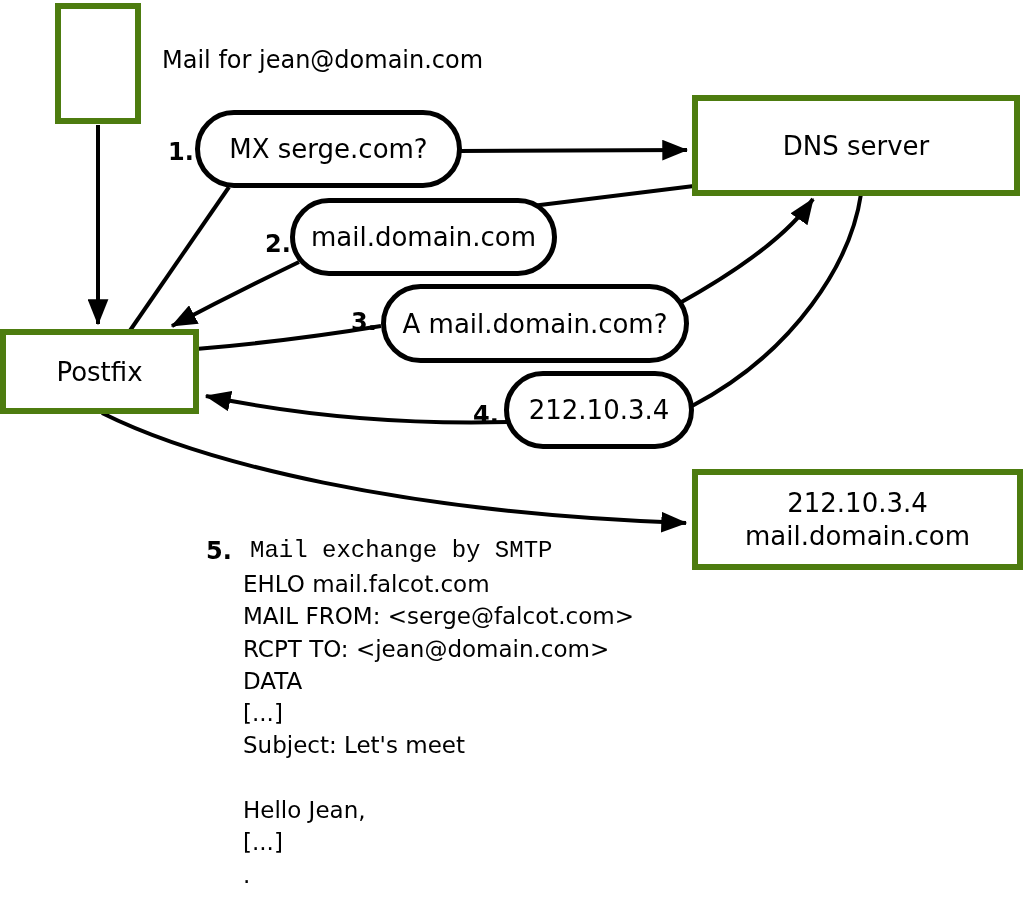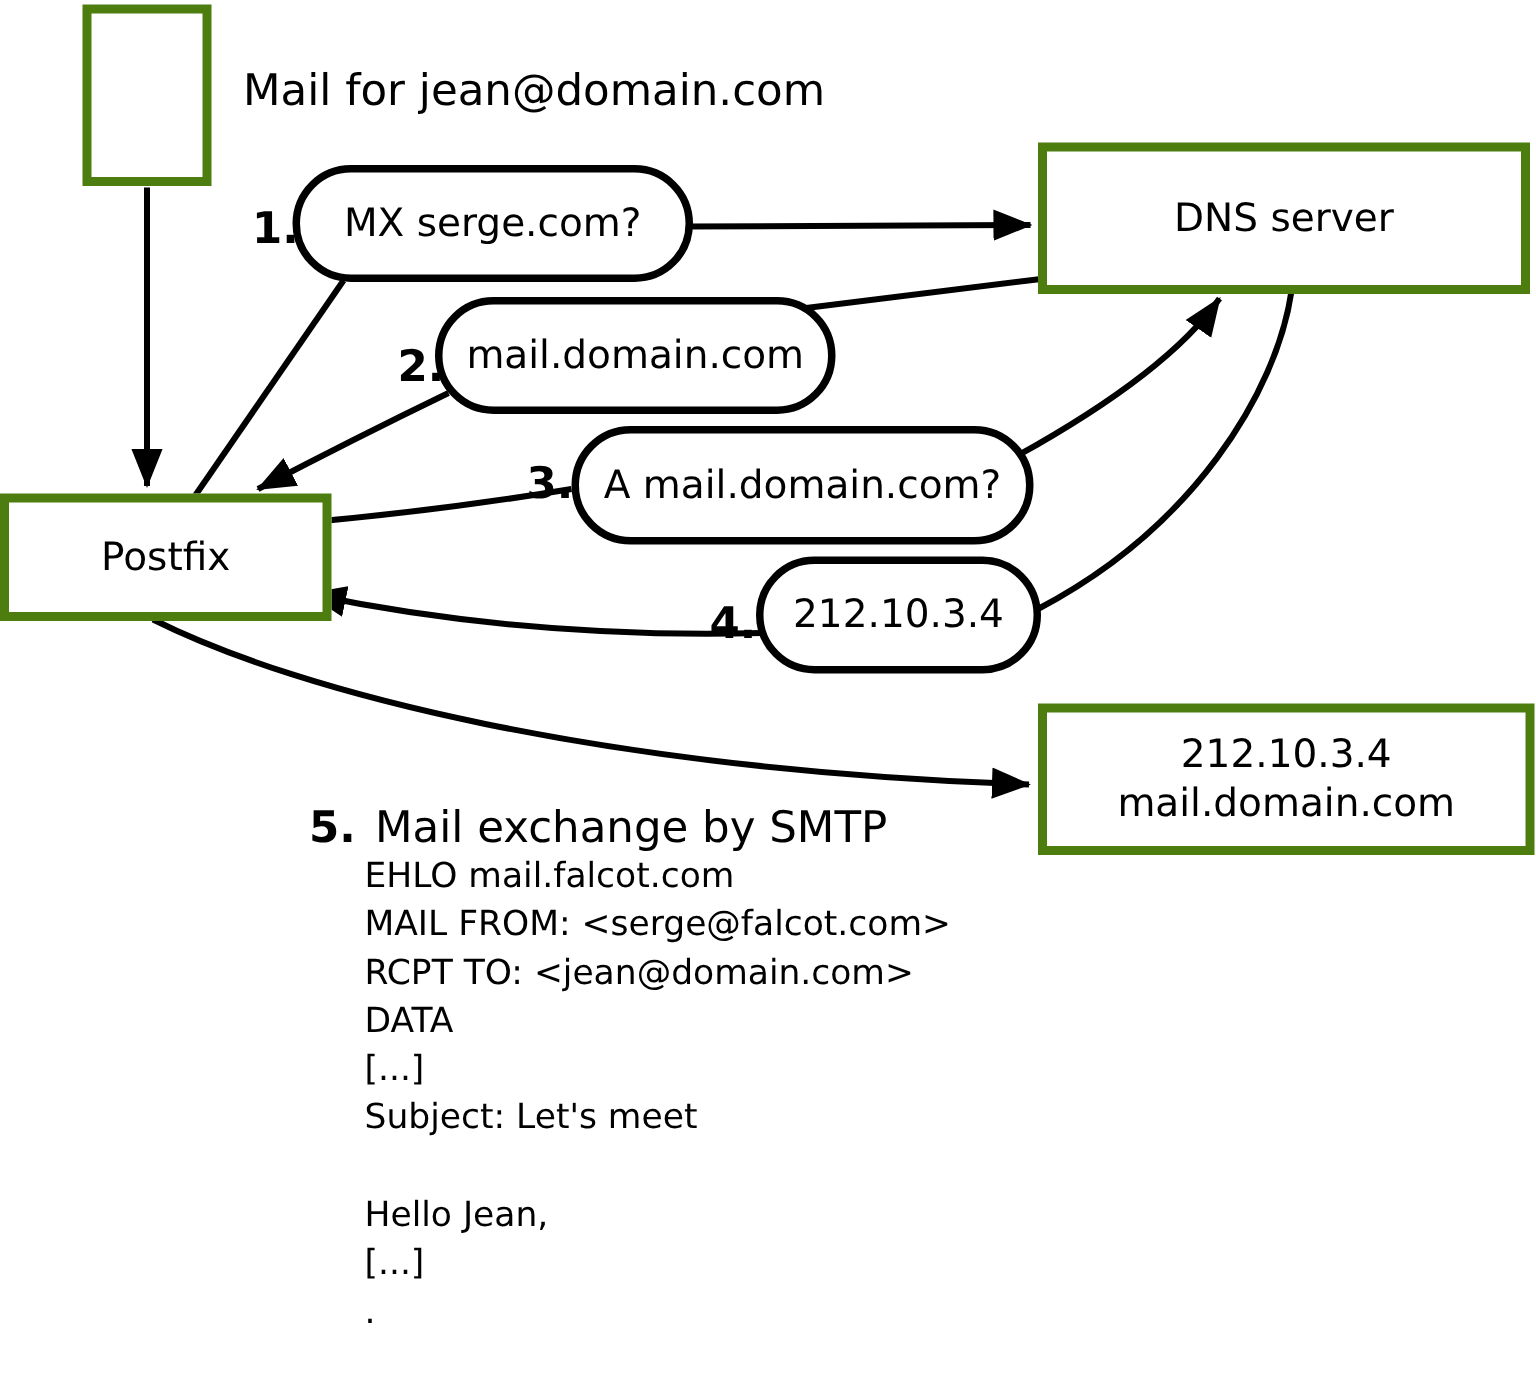--- a/index.html
+++ b/index.html
@@ -37,21 +37,21 @@
     background: #ffffff;
     display: flex;
     align-items: center;
     justify-content: center;
     text-align: center;
     font-size: 26px;
     z-index: 2;
   }
   .flabel {
     position: absolute;
-    font-size: 29px;
+    font-size: 24px;
     line-height: 32px;
     white-space: nowrap;
     z-index: 3;
   }
   .num {
     font-weight: bold;
   }
   .twoline {
     flex-direction: column;
     line-height: 33px;
@@ -88,21 +88,21 @@
       <path d="M861,194 C851,262 795,352 692,406"></path>
       <path d="M508,422 Q350,426 206,396" marker-end="url(#arrow)"></path>
       <path d="M102,413 C200,462 400,513 686,523" marker-end="url(#arrow)"></path>
     </g>
   </svg>
 
   <div class="node" style="left:55px; top:3px; width:86px; height:121px;"></div>
 
   <div class="flabel" style="left:162px; top:44px;">Mail for jean@domain.com</div>
 
-  <div class="node" style="left:0px; top:329px; width:221px; height:85px;">
+  <div class="node" style="left:0px; top:329px; width:199px; height:85px;">
     <span>Postfix</span>
   </div>
 
   <div class="node" style="left:692px; top:95px; width:328px; height:101px;">
     <span>DNS server</span>
   </div>
 
   <div class="node twoline" style="left:692px; top:469px; width:331px; height:101px;">
     <span>212.10.3.4</span>
     <span>mail.domain.com</span>
@@ -119,21 +119,21 @@
   </div>
   <div class="pill" style="left:504px; top:371px; width:190px; height:78px;">
     <span>212.10.3.4</span>
   </div>
 
   <div class="flabel num" style="left:168px; top:136px;">1.</div>
   <div class="flabel num" style="left:265px; top:228px;">2.</div>
   <div class="flabel num" style="left:351px; top:306px;">3.</div>
   <div class="flabel num" style="left:473px; top:399px;">4.</div>
   <div class="flabel num" style="left:206px; top:535px;">5.</div>
-  <div class="flabel" style="left:250px; top:535px;">Mail exchange by SMTP</div>
+  <div class="flabel" style="left:250px; top:535px;font-family:Liberation Mono, monospace;">Mail exchange by SMTP</div>
 
   <div id="smtp-session">EHLO mail.falcot.com
 MAIL FROM: &lt;serge@falcot.com&gt;
 RCPT TO: &lt;jean@domain.com&gt;
 DATA
 [...]
 Subject: Let's meet
 
 Hello Jean,
 [...]

